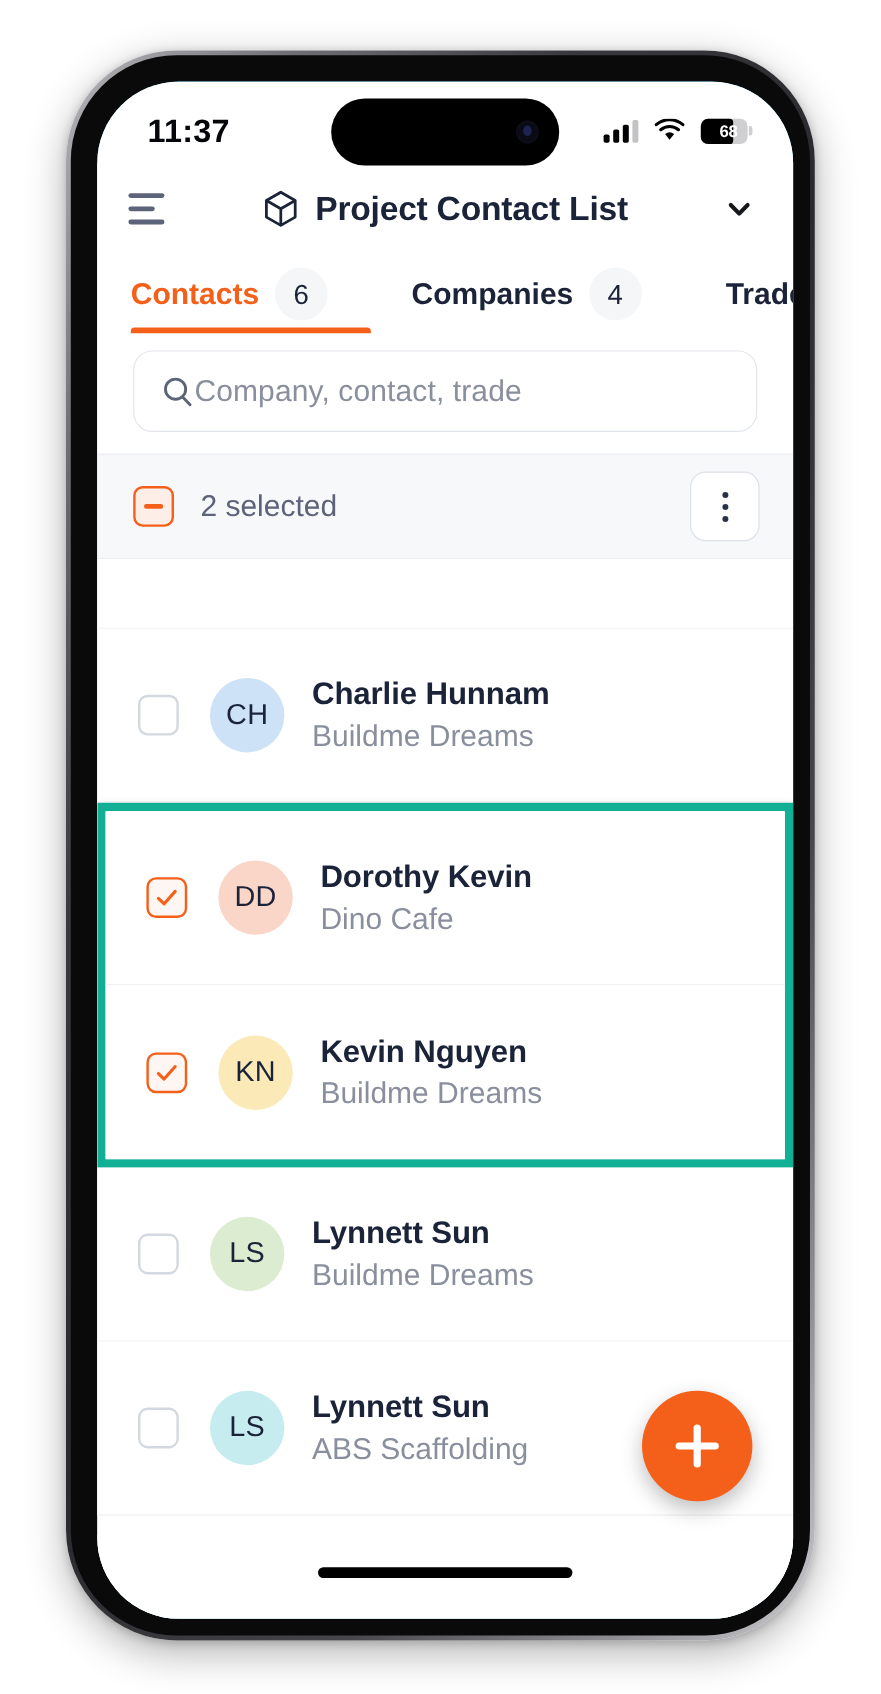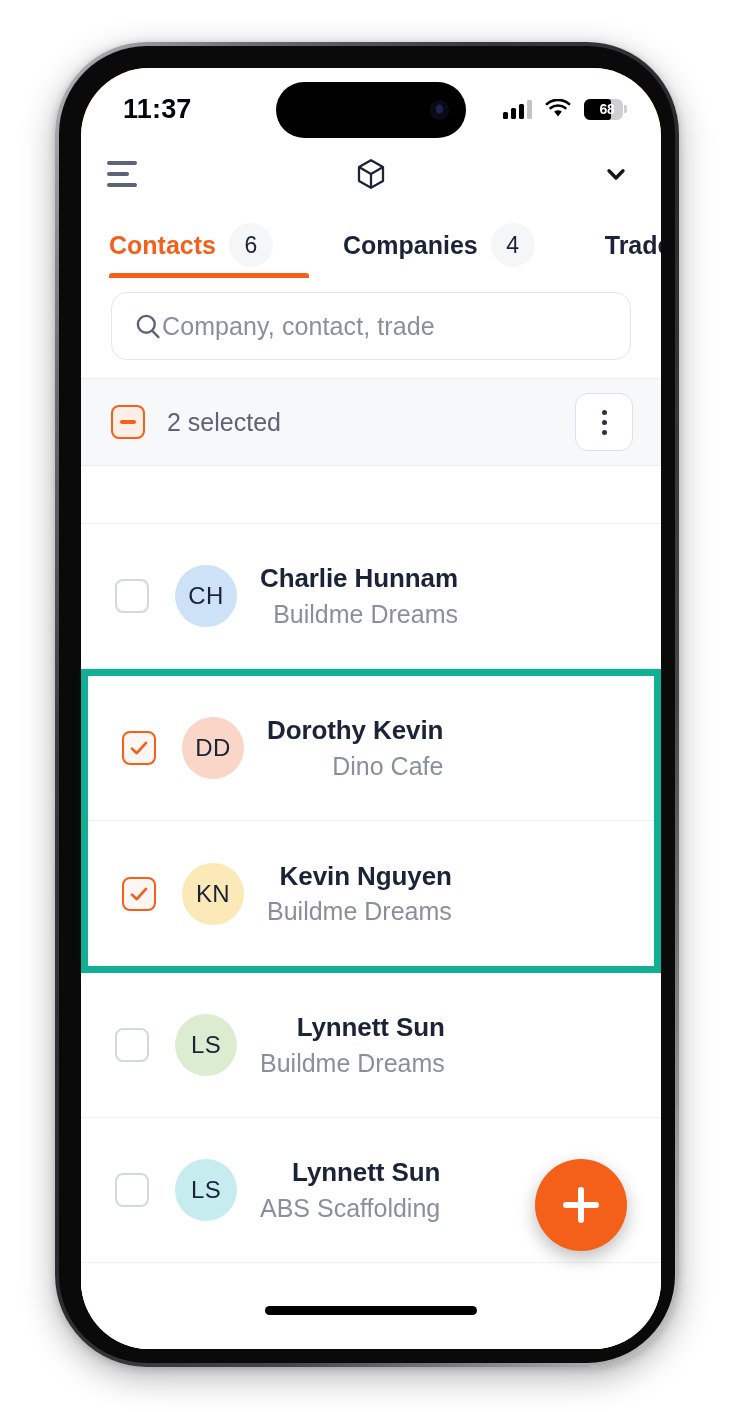--- a/index.html
+++ b/index.html
@@ -38,21 +38,21 @@
     width: 616px; height: 1317px;
     border-radius: 88px;
     background: #0a0a0b;
   }
 
   .phone-screen {
     position: absolute;
     left: 22px; top: 22px;
     width: 580px; height: 1281px;
     border-radius: 68px;
-    background: #eab308;
+    background: #7dd3fc;
     overflow: hidden;
   }
 
   
   .btn-side {
     position: absolute;
     background: linear-gradient(90deg,#6e6e73 0%,#c9c9ce 22%,#8a8a90 55%,#49494d 100%);
     border-radius: 2px;
   }
   .btn-silent { left: 51px; top: 300px;  width: 5px; height: 38px; }
@@ -398,21 +398,21 @@
     margin-bottom: 8px;
   }
 
   .screen-body {
     position: absolute;
     inset: 0;
     display: flex;
     flex-direction: column;
     background: #fff;
   }
-  .scroll-area { flex: 1; position: relative; overflow: hidden; text-align: right; }
+  .scroll-area { flex: 1; position: relative; overflow: hidden; }
 </style>
 </head>
 <body>
 
 <div id="stage">
 
   <div class="phone-outer">
     <div class="btn-side btn-silent"></div>
     <div class="btn-side btn-volup"></div>
     <div class="btn-side btn-voldn"></div>
@@ -453,20 +453,21 @@
             <div class="hamburger">
               <span class="l1"></span>
                 <span class="l2"></span>
                 <span class="l3"></span>
             </div>
             <div class="header-center">
               <svg width="30" height="32" viewBox="0 0 30 32">
                 <path d="M15 2.2 L27 9.1 L27 22.9 L15 29.8 L3 22.9 L3 9.1 Z" fill="none" stroke="#1b2339" stroke-width="2.3" stroke-linejoin="round"></path>
                 <path d="M15 16 L27 9.1 M15 16 L3 9.1 M15 16 L15 29.8" fill="none" stroke="#1b2339" stroke-width="2.3" stroke-linejoin="round"></path>
               </svg>
+              <div class="header-title">Project Contact List</div>
             </div>
             <svg class="chev-down" viewBox="0 0 26 26">
               <path d="M6 9.8 L13 17 L20 9.8" fill="none" stroke="#15161a" stroke-width="3.4" stroke-linecap="round" stroke-linejoin="round"></path>
             </svg>
           </div>
 
           <div class="tabs">
             <div class="tab t0 active">
               <span class="tab-label">Contacts</span>
               <span class="tab-count">6</span>

